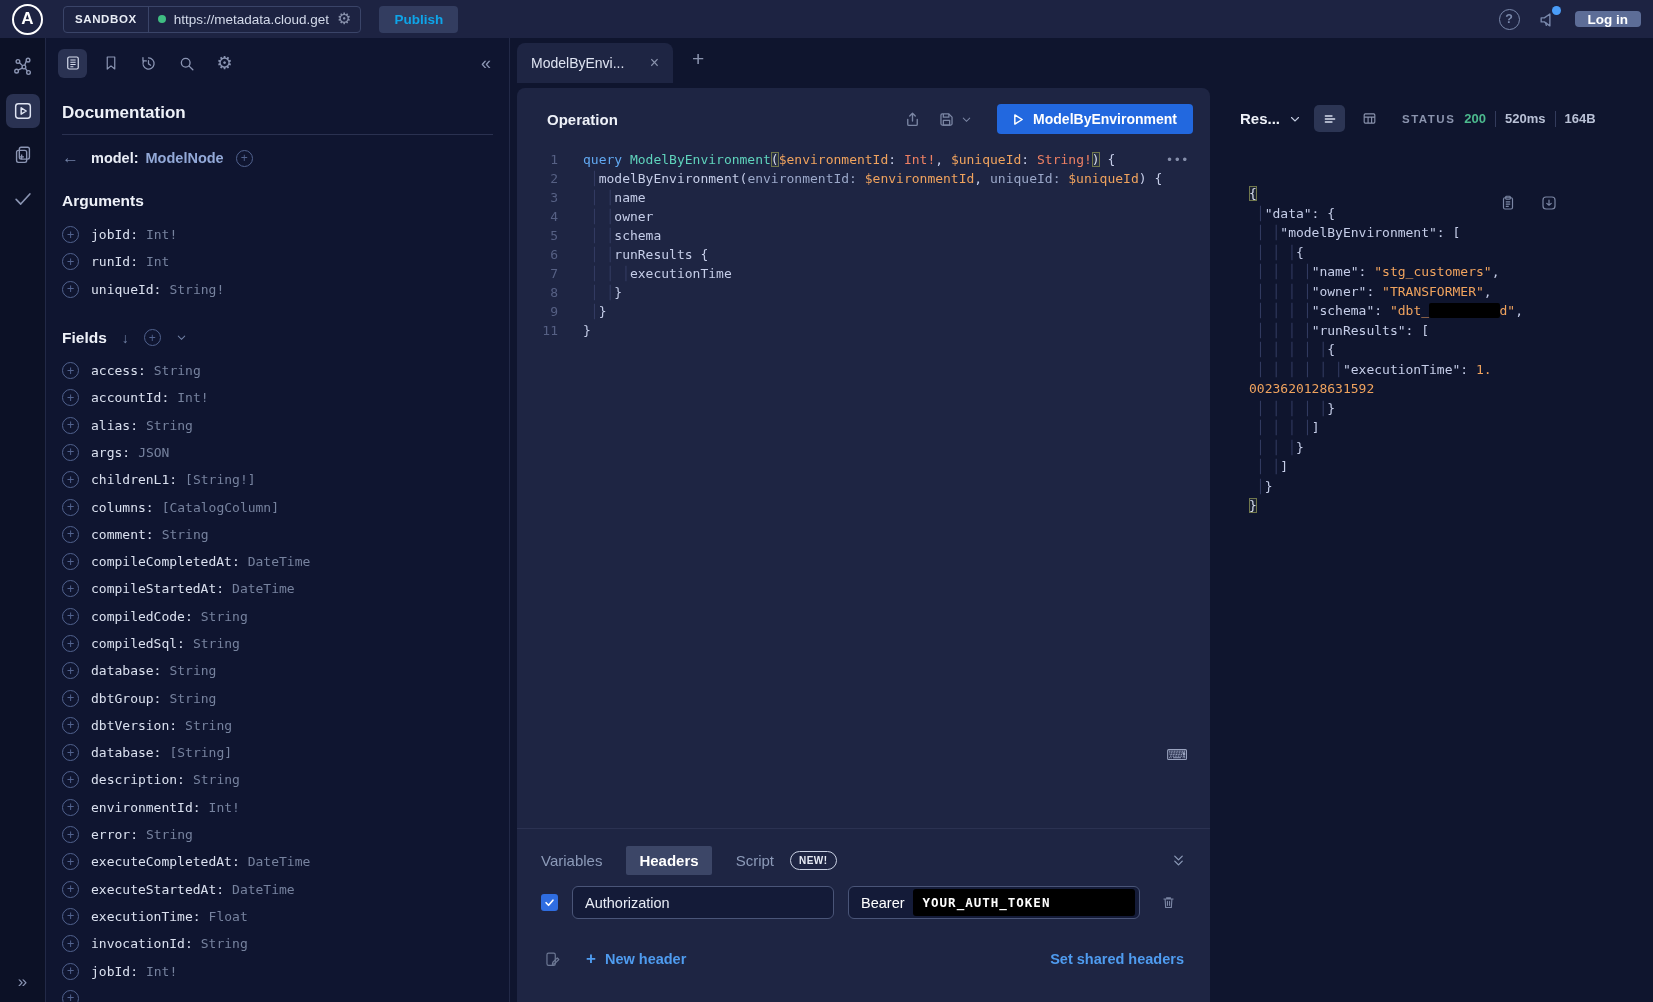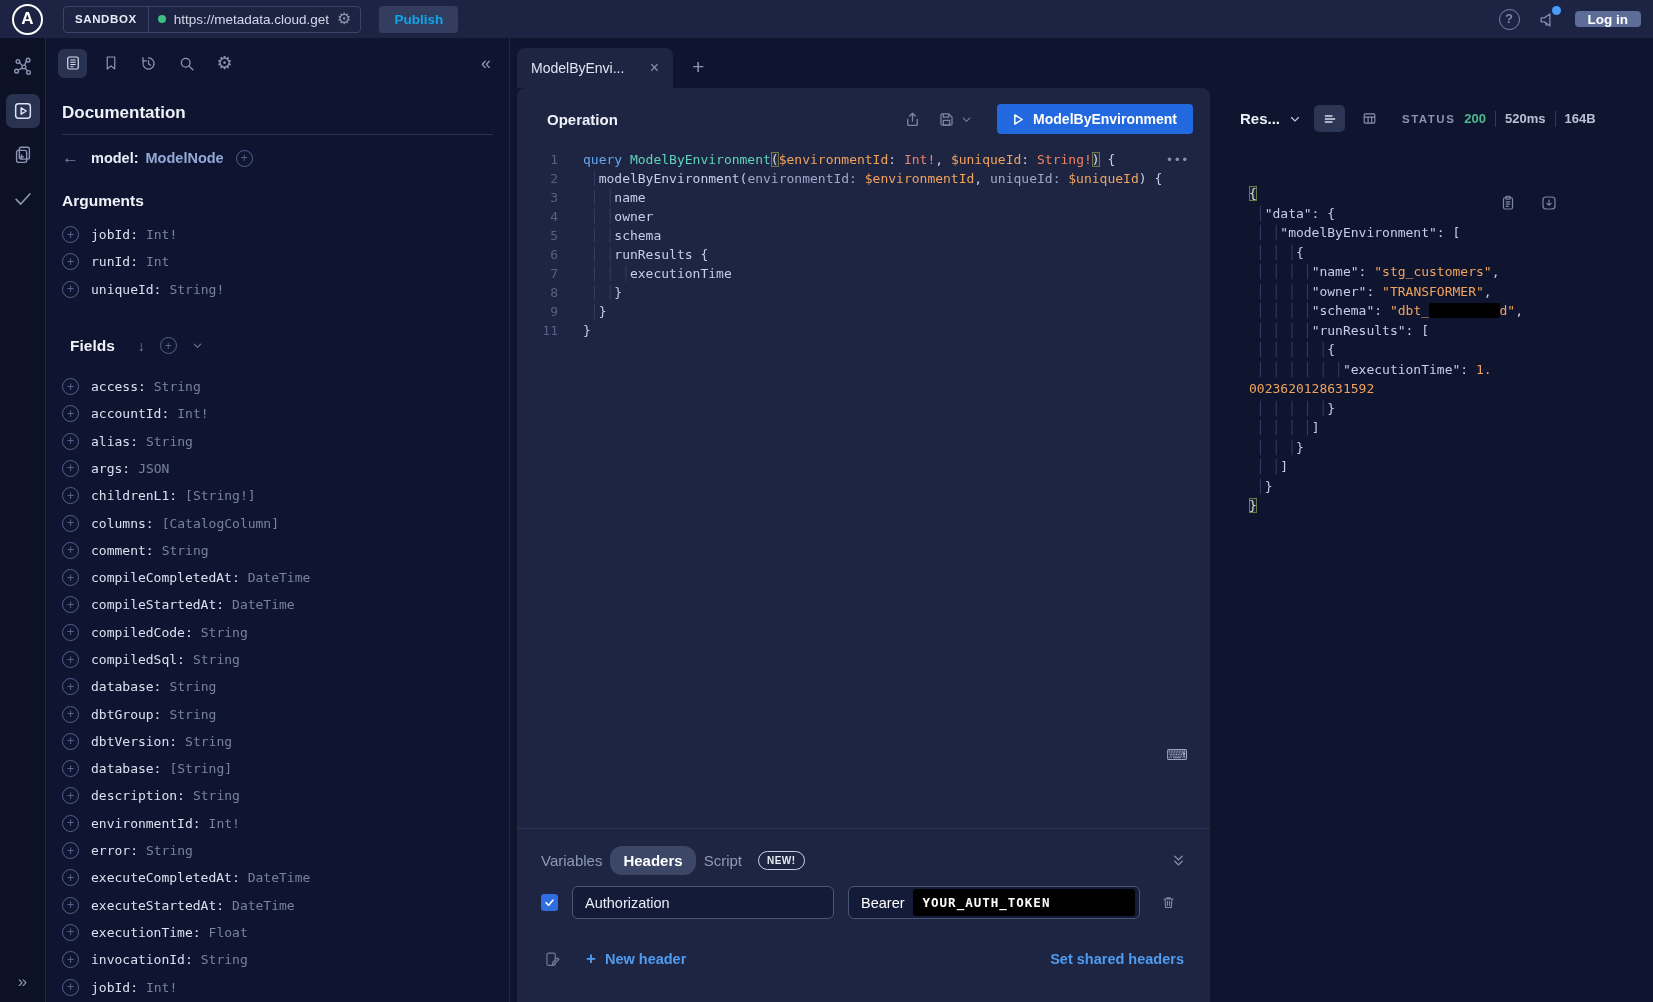--- a/index.html
+++ b/index.html
@@ -47,21 +47,21 @@
   .doc-row{display:flex;align-items:center;height:27.3px;font-family:"DejaVu Sans Mono",monospace;font-size:13px}
   .plus-circle{width:17px;height:17px;border:1.2px solid #51628e;border-radius:50%;color:#51628e;font-size:12px;line-height:1;display:flex;align-items:center;justify-content:center;flex:0 0 17px;margin-right:12px}
   .fname{color:#dae0ef}
   .ftype{color:#76829e;margin-left:8px}
   .fields-head{display:flex;align-items:center;gap:15px;margin:26px 0 10px}
   .sort-arrow{color:#7181a6;font-size:14px}
   .head-chev{color:#7181a6}
 
   
   .editor-col{flex:1 1 auto;position:relative}
-  .tabbar{height:50px;display:flex;align-items:flex-end;padding-left:7px}
+  .tabbar{height:50px;display:flex;align-items:center;padding-left:7px}
   .tab{height:40px;background:#1e2543;border-radius:8px 8px 0 0;display:flex;align-items:center;padding:0 14px;color:#dfe4f2;font-size:14px;width:156px}
   .tab-title{flex:1;white-space:nowrap;overflow:hidden}
   .tab-close{color:#8a93ad;font-size:16px;margin-left:8px}
   .tab-add{color:#8a93ad;font-size:21px;margin:0 0 9px 19px}
   .card{position:absolute;top:50px;left:7px;right:15px;bottom:0;background:#1e2543;border-radius:8px 8px 0 0}
   .card-header{height:62px;display:flex;align-items:center;padding:0 17px 0 30px}
   .card-title{color:#eef1f8;font-weight:bold;font-size:15px}
   .header-actions{margin-left:auto;display:flex;align-items:center;gap:15px;color:#7b86a4}
   .save-group{display:flex;align-items:center;gap:5px}
   .run-btn{background:#2268df;color:#fff;font-weight:bold;font-size:14px;height:30px;padding:0 16px;border-radius:4px;display:flex;align-items:center;gap:9px;margin-left:10px}
@@ -74,21 +74,21 @@
   .tok-bm{color:#d6dcef;box-shadow:0 0 0 1px #70774c inset;background:rgba(130,140,80,.10)}
   .tok-s{color:#f0a35e}
   .tok-red{background:#000;border-radius:2px}
   .code-more{position:absolute;top:64px;right:20px;color:#868fab;letter-spacing:3px;font-size:13px}
   .kbd-icon{position:absolute;right:22px;bottom:238px;color:#9aa3bf;font-size:15px}
 
   
   .card-bottom{position:absolute;left:0;right:0;bottom:0;height:174px;border-top:1px solid #2b3252}
   .bp-tabs-row{display:flex;align-items:center;height:54px;padding:8px 24px 0;gap:16px}
   .bp-tab{color:#8c9ab8;font-size:15px}
-  .bp-tab.active{background:#3c4667;color:#fff;font-weight:bold;border-radius:12px;padding:6px 13px}
+  .bp-tab.active{background:#3c4667;color:#fff;font-weight:bold;border-radius:2px;padding:6px 13px}
   .new-badge{border:1.5px solid #c9d1e3;color:#e8ecf5;font-weight:bold;font-size:10px;border-radius:10px;padding:3px 8px;letter-spacing:.5px}
   .bp-collapse{margin-left:auto;color:#8c9ab8}
   .header-row{display:flex;align-items:center;padding:3px 24px 0;gap:14px}
   .hdr-check{width:17px;height:17px;background:#2f6de0;border-radius:3px;display:flex;align-items:center;justify-content:center;flex:0 0 17px}
   .hdr-key-input{width:262px;height:33px;background:#141b38;border:1px solid #4a5578;border-radius:6px;color:#e8ecf5;font-size:14.5px;padding:8px 12px;font-family:"Liberation Sans",sans-serif;outline:none}
   .hdr-value-box{width:292px;height:33px;background:#141b38;border:1px solid #4a5578;border-radius:6px;display:flex;align-items:center;padding:0 4px 0 12px;gap:8px}
   .bearer-label{color:#ffffff;font-size:14.5px}
   .token-chip{flex:1;background:#000;border-radius:3px;height:27px;display:flex;align-items:center;padding:0 10px;color:#fff;font-family:"DejaVu Sans Mono",monospace;font-weight:bold;font-size:12.5px;letter-spacing:1px}
   .trash{color:#7b86a4;margin-left:6px}
   .footer-row{display:flex;align-items:center;padding:0 26px;margin-top:30px}
@@ -224,21 +224,21 @@
             <span class="fname">runId:</span>
             <span class="ftype">Int</span>
           </div>
           <div class="doc-row">
             <span class="plus-circle">+</span>
             <span class="fname">uniqueId:</span>
             <span class="ftype">String!</span>
           </div>
         </div>
       <div class="fields-head">
-        <span class="section-title" style="margin:8px">Fields</span>
+        <span class="section-title" style="margin:0">Fields</span>
         <span class="sort-arrow">↓</span>
         <span class="plus-circle" style="margin:0">+</span>
         <span class="head-chev">
           <svg width="11" height="11" viewBox="0 0 24 24" fill="none" stroke="currentColor" stroke-width="2.2" stroke-linecap="round">
               <path d="M5 9l7 7 7-7"></path>
             </svg>
         </span>
       </div>
       <div id="fields-list">
           <div class="doc-row">
@@ -448,21 +448,21 @@
               <span class="ln">11</span>
               <span class="lc"><span class="tok-p">}</span></span>
             </div>
           </div>
       </div>
       <div class="code-more">•••</div>
       <div class="kbd-icon">⌨</div>
 
       <div class="card-bottom">
         <div class="bp-tabs-row">
-          <div id="bp-tabs" style="display:flex;align-items:center;gap:8px">
+          <div id="bp-tabs" style="display:flex;align-items:center;gap:24px">
               <div class="bp-tab">Variables</div>
               <div class="bp-tab active">Headers</div>
               <div class="bp-tab">Script</div>
             </div>
           <span class="new-badge">NEW!</span>
           <span class="bp-collapse">
             <svg width="15" height="15" viewBox="0 0 24 24" fill="none" stroke="currentColor" stroke-width="2" stroke-linecap="round" stroke-linejoin="round">
                 <path d="M6 5l6 6 6-6M6 13l6 6 6-6"></path>
               </svg>
           </span>

